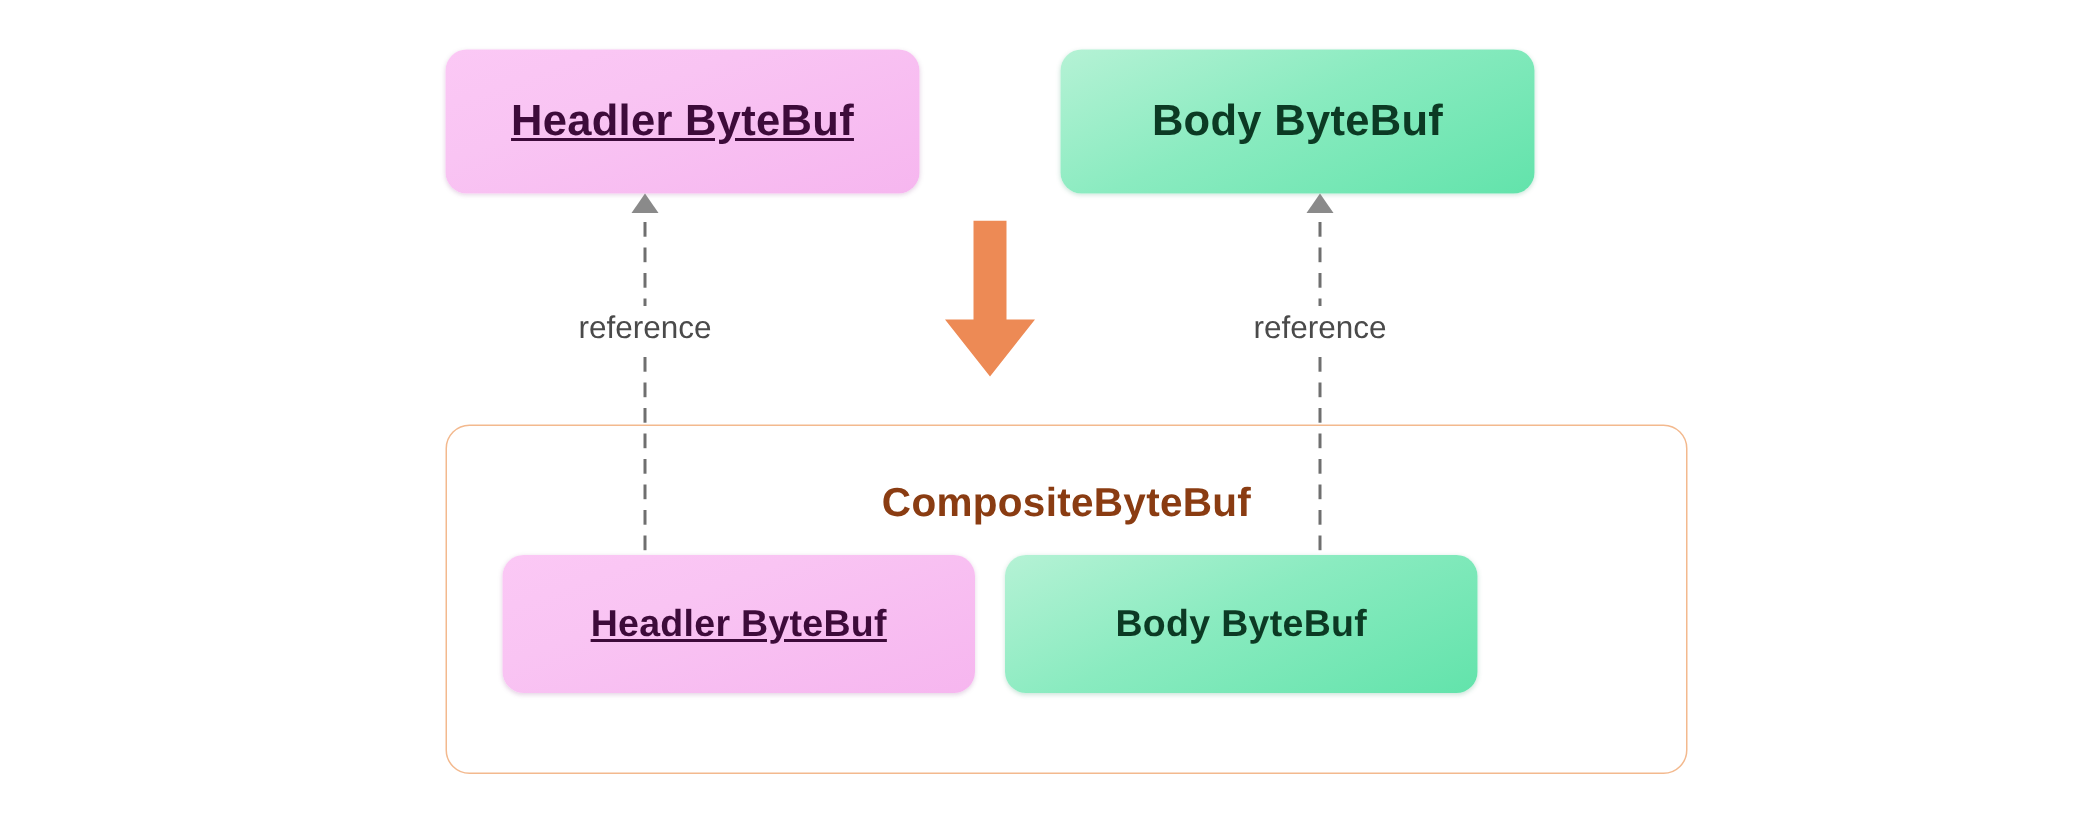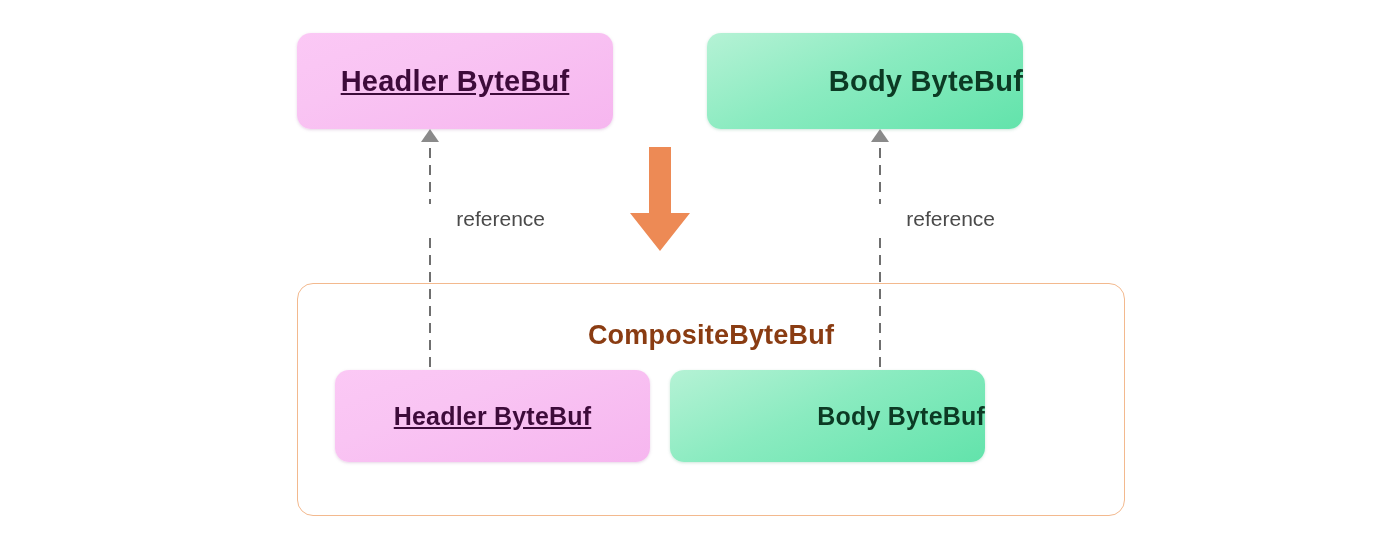--- a/index.html
+++ b/index.html
@@ -33,21 +33,20 @@
   .node-pink {
     background: linear-gradient(160deg, #fbc8f5 0%, #f9c4f3 35%, #f6b6ef 100%);
     color: #3d0b3a;
     box-shadow: 0 1px 3px rgba(150,90,150,.25);
     text-decoration: underline;
   }
   .node-green {
     background: linear-gradient(155deg, #b5f2d5 0%, #8aebc0 45%, #62e3ab 100%);
     color: #0c3a24;
     box-shadow: 0 1px 3px rgba(60,150,110,.25);
-    justify-content: flex-end;
   }
 
   
   #box-header-top {
     left: 297px;  top: 33px;
     width: 316px; height: 96px;
     font-size: 29px;
   }
   #box-body-top {
     left: 707px;  top: 33px;
@@ -110,21 +109,21 @@
     border-right: 9px solid transparent;
     border-bottom: 13px solid #8a8a8a;
   }
   #arrow-left  { left: 421px; }
   #arrow-right { left: 871px; }
 
   .ref-label {
     position: absolute;
     top: 205px;
     width: 230px;
-    text-align: right;
+    text-align: center;
     font-size: 21px;
     color: #4a4a4a;
     background: #ffffff;
     padding: 2px 0;
     user-select: none;
   }
   #ref-label-left  { left: 315px; }
   #ref-label-right { left: 765px; }
 
   

